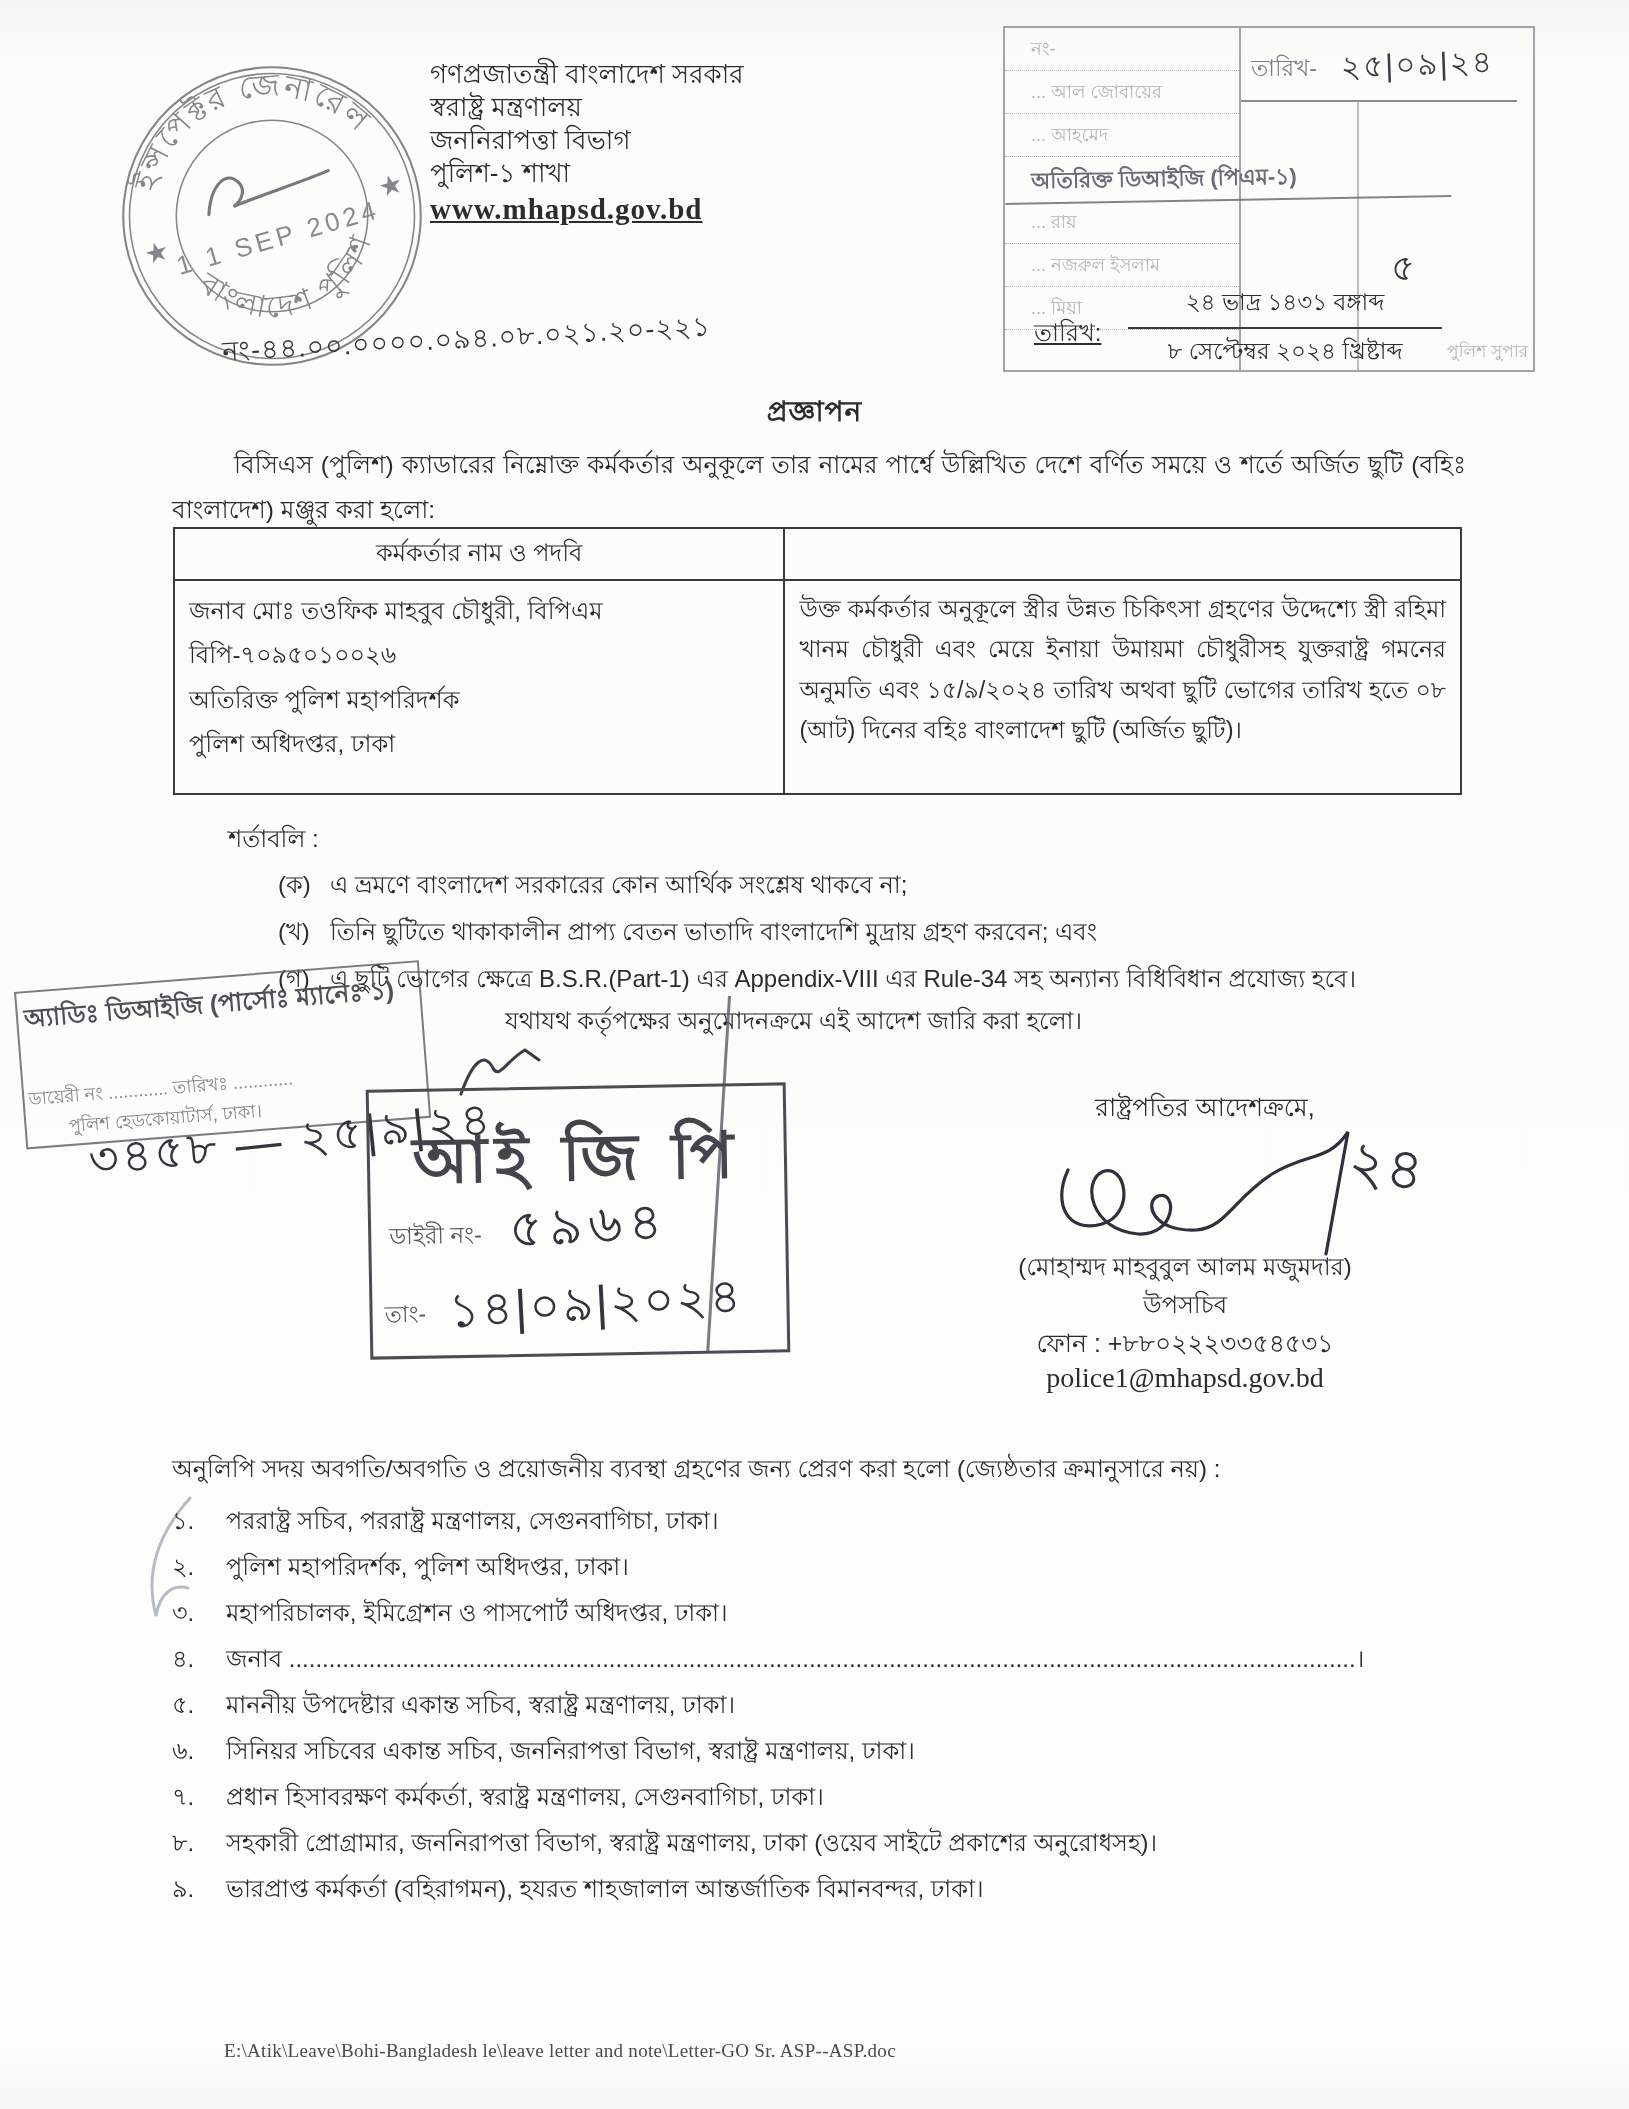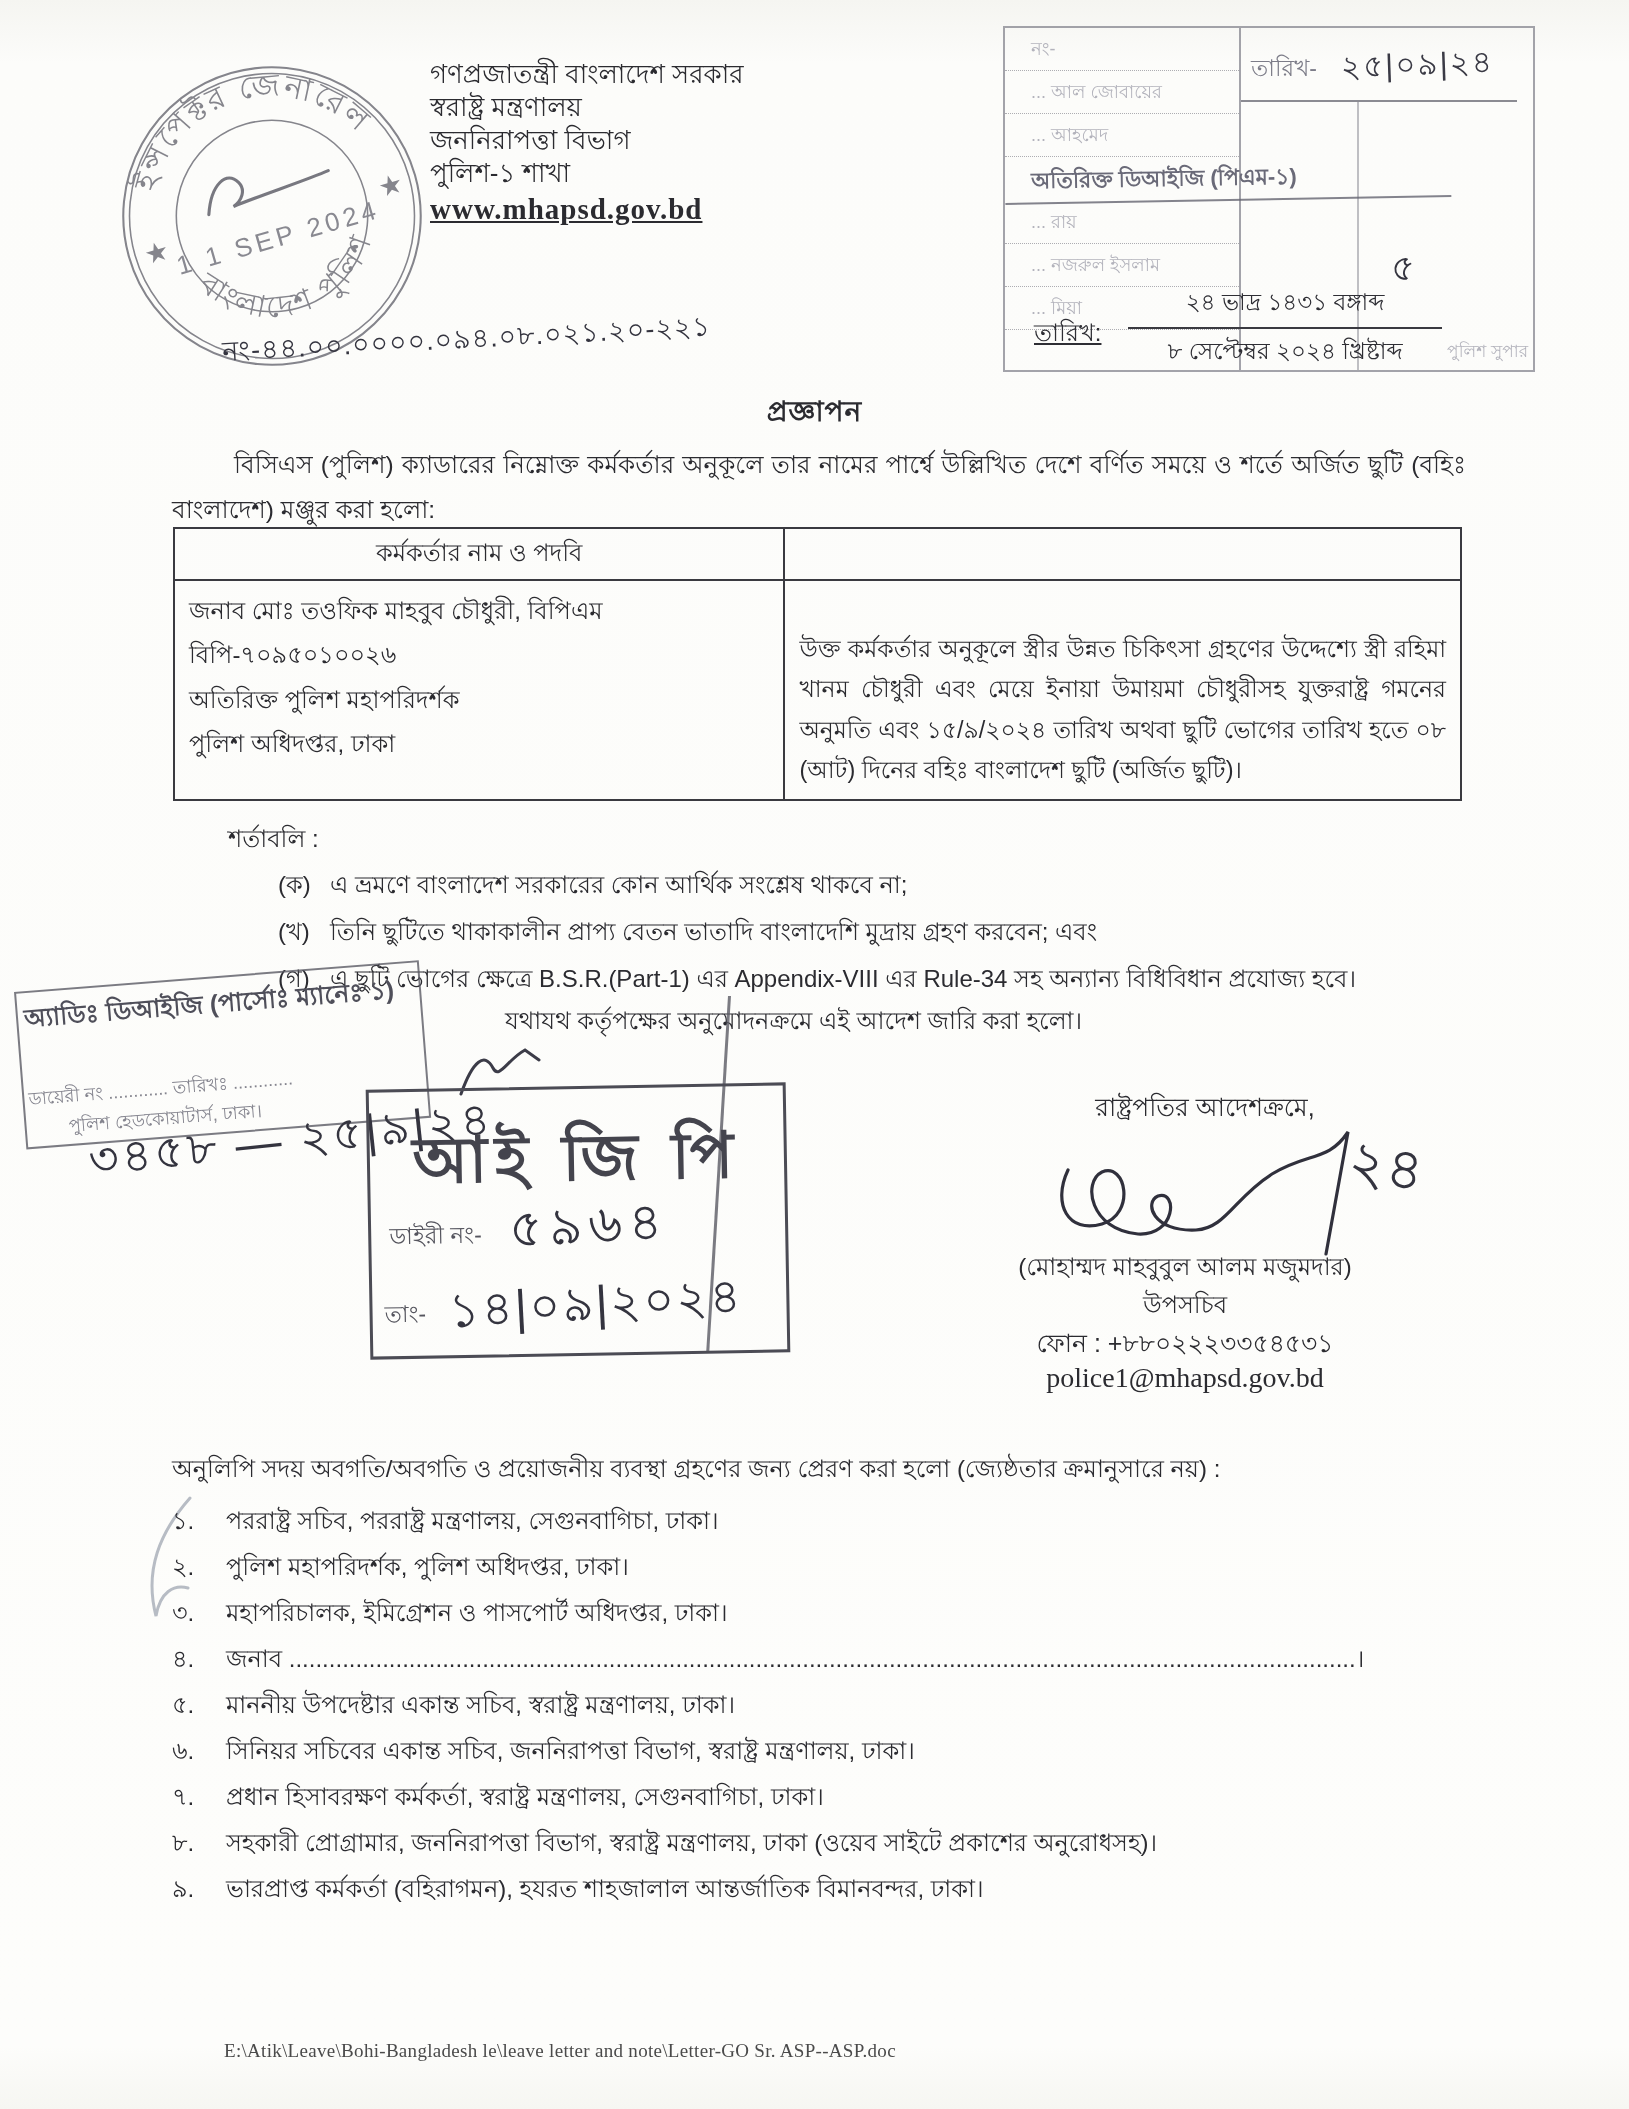--- a/index.html
+++ b/index.html
@@ -38,21 +38,21 @@
   .title{left:0;right:0;top:390px;text-align:center;font-size:28px;font-weight:bold;letter-spacing:1px;}
   .intro{left:172px;top:443px;width:1294px;font-size:24.5px;line-height:1.82;text-align:justify;text-indent:62px;}
   
   .gtable{left:173px;top:527px;width:1285px;border:2px solid #3a3a40;display:flex;flex-direction:column;}
   .g-head{display:flex;border-bottom:2px solid #3a3a40;}
   .g-head .c1,.g-head .c2{padding:5px 8px;font-size:24px;text-align:center;}
   .c1{width:47.5%;border-right:2px solid #3a3a40;box-sizing:border-box;}
   .c2{width:52.5%;box-sizing:border-box;}
   .g-body{display:flex;min-height:212px;}
   .g-body .c1{padding:8px 14px;font-size:24px;line-height:1.85;}
-  .g-body .c2{padding:8px 14px;font-size:23.5px;line-height:1.72;text-align:justify;margin-top:40px;}
+  .g-body .c2{padding:8px 14px;font-size:23.5px;line-height:1.72;text-align:justify;}
   
   .cond-head{left:228px;top:820px;font-size:24px;}
   .cond{left:278px;width:1190px;font-size:24px;display:flex;}
   .cond .cl{width:52px;flex:none;}
   
   .orderline{left:505px;top:1002px;font-size:24px;}
   
   .adg{left:14px;top:992px;width:402px;height:154px;border:2px solid rgba(90,90,100,.8);
        transform:rotate(-4.5deg);transform-origin:left top;}
   .adg .l1{position:absolute;left:6px;top:6px;font-size:25px;font-weight:600;color:#4f4f5a;white-space:nowrap;}

